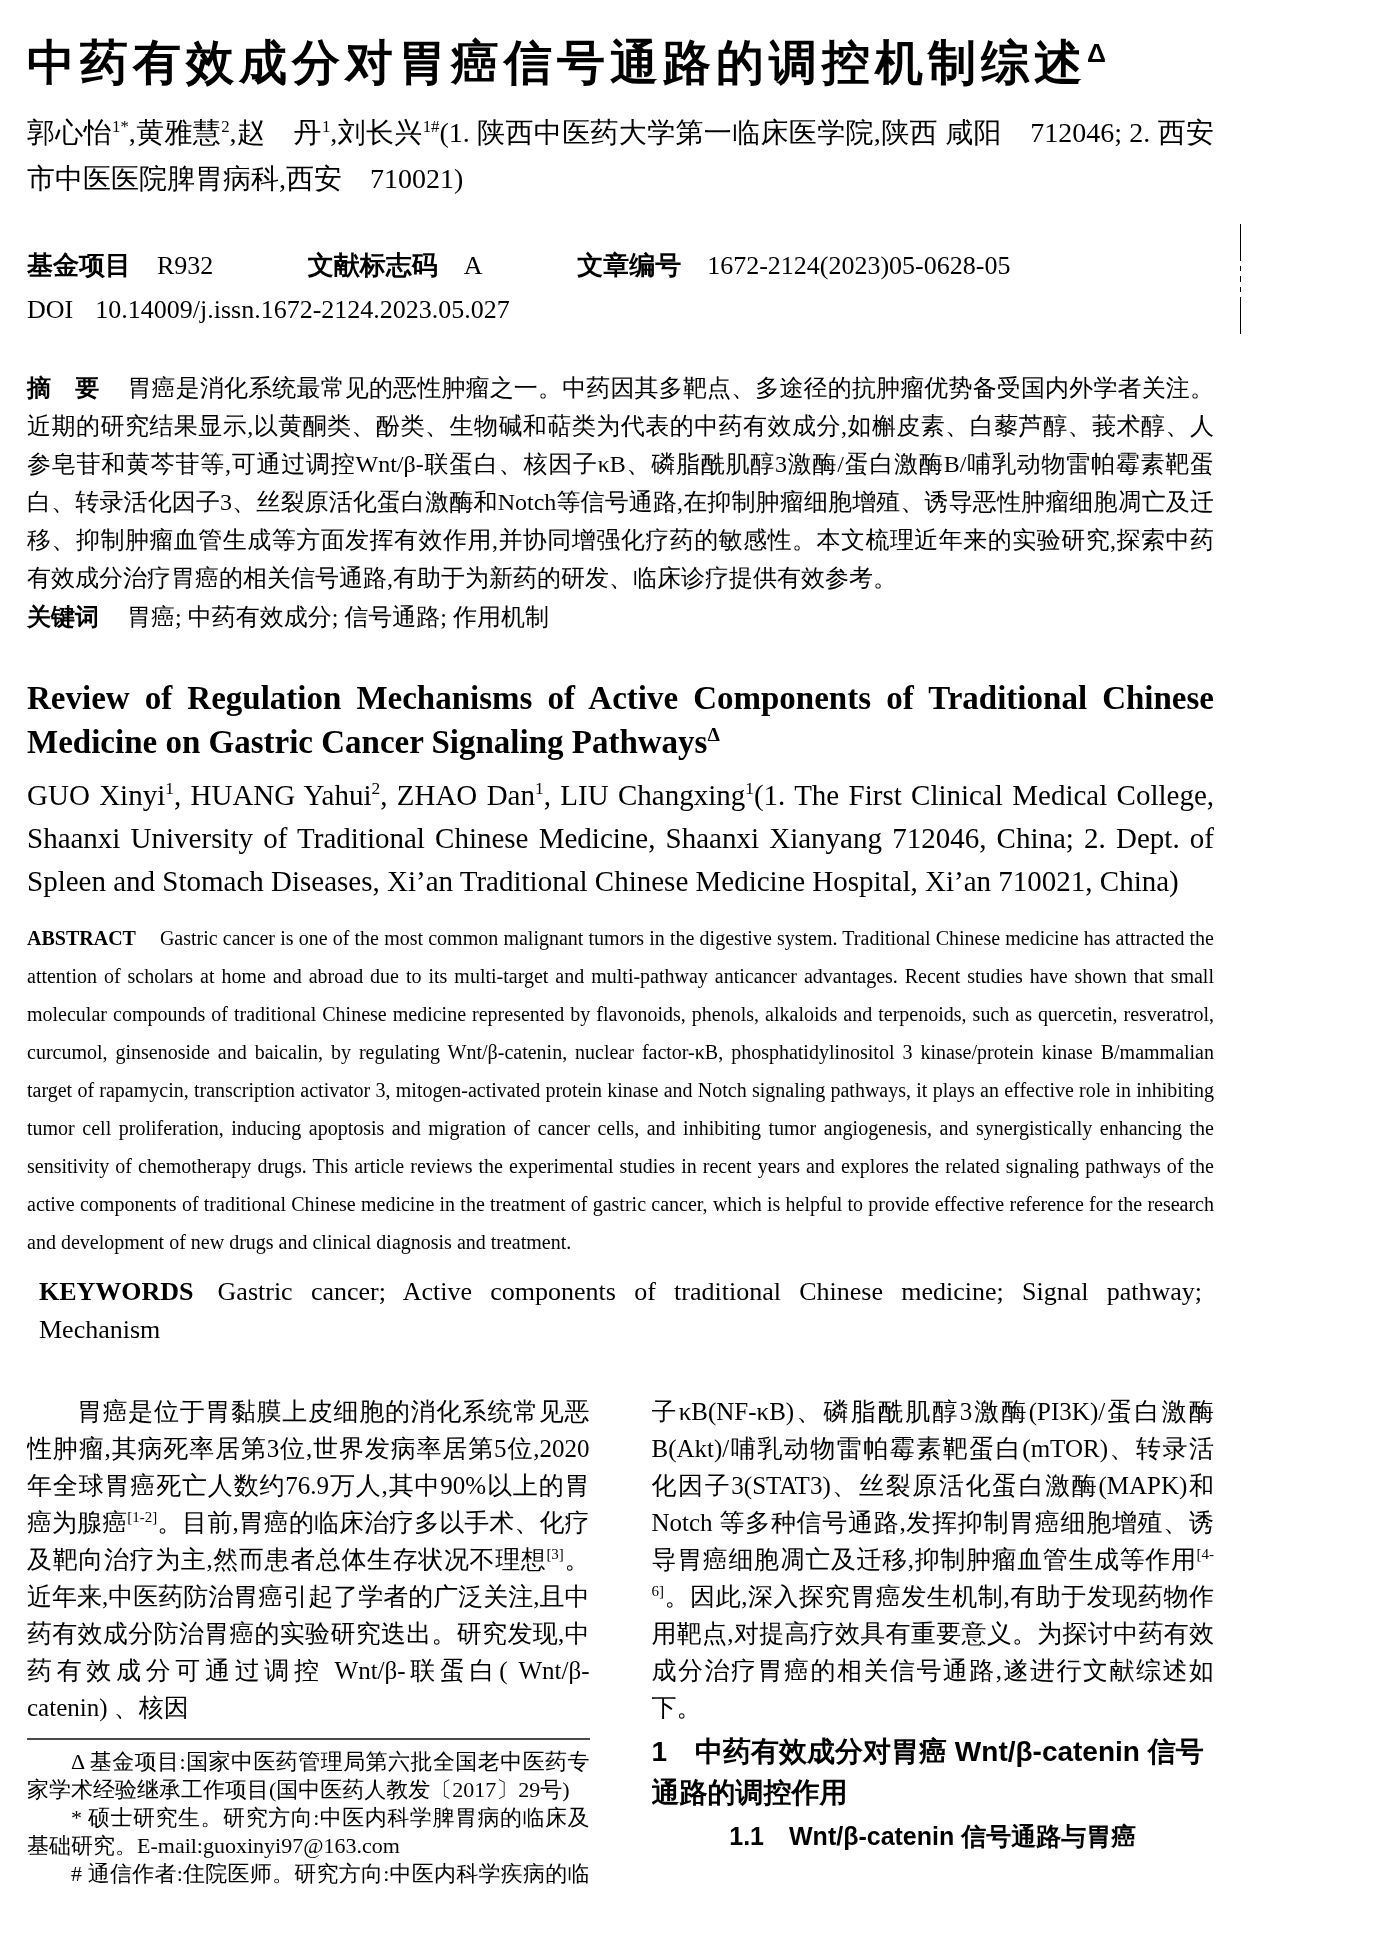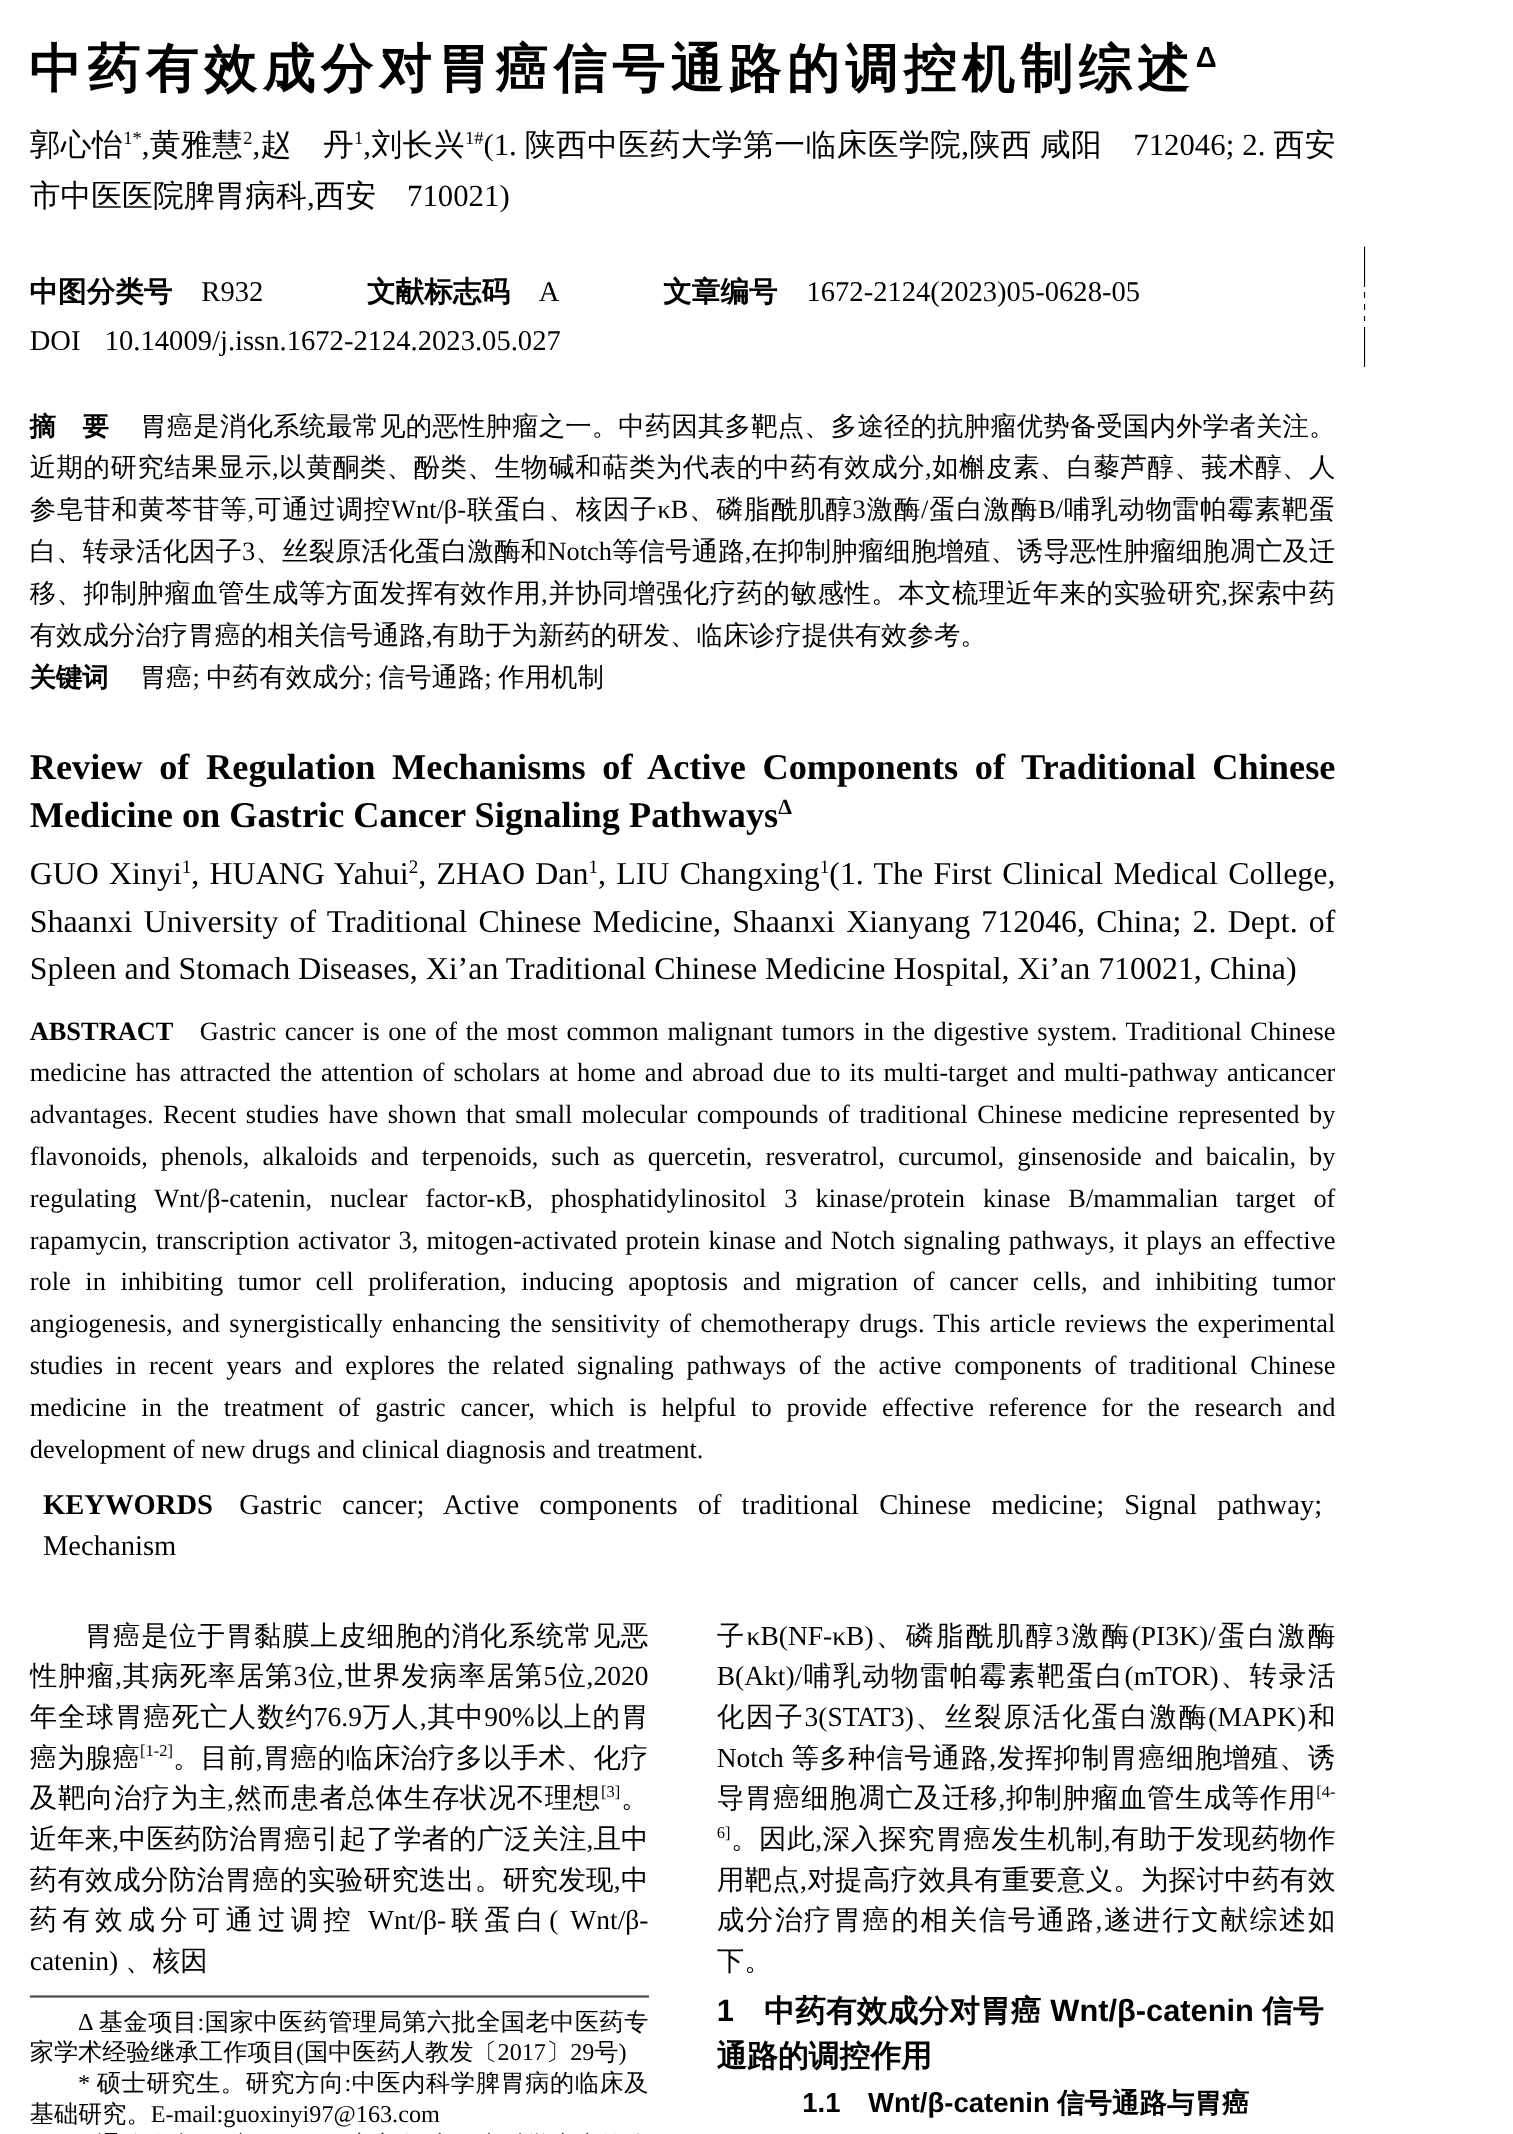--- a/index.html
+++ b/index.html
@@ -39,21 +39,21 @@
 
   
   .abstract-cn{margin:42px 0 0 0;font-size:24px;line-height:38px;text-align:justify;}
   .abstract-cn .lbl{font-family:"Liberation Sans","DejaVu Sans",sans-serif;font-weight:bold;margin-right:28px;}
   .keywords-cn{margin:1px 0 0 0;font-size:24px;line-height:38px;text-align:justify;}
   .keywords-cn .lbl{font-family:"Liberation Sans","DejaVu Sans",sans-serif;font-weight:bold;margin-right:28px;}
 
   
   .title-en{margin:40px 0 0 0;font-size:33px;line-height:44px;font-weight:bold;text-align:justify;}
   .authors-en{margin:10px 0 0 0;font-size:29px;line-height:43px;text-align:justify;}
-  .abstract-en{margin:16px 0 8px 0;font-size:24px;line-height:38px;text-align:justify;}
+  .abstract-en{margin:16px 0 8px 0;font-size:20px;line-height:38px;text-align:justify;}
   .abstract-en .lbl{font-weight:bold;margin-right:24px;}
   .keywords-en{margin:12px;font-size:26px;line-height:38px;text-align:justify;}
   .keywords-en .lbl{font-weight:bold;margin-right:24px;}
 
   
   .columns{display:flex;gap:62px;margin-top:44px;height:496px;}
   .col{flex:1;min-width:0;font-size:25px;line-height:37px;text-align:justify;overflow:hidden;}
   .col p{margin:0;}
   .indent{text-indent:2em;}
 
@@ -82,21 +82,21 @@
 </head>
 <body>
 
 <div class="page">
 
   <h1 class="title-cn"><span>中药有效成分对胃癌信号通路的调控机制综述</span><sup>Δ</sup></h1>
 
   <p class="authors-cn"><span>郭心怡</span><sup>1*</sup><span>,黄雅慧</span><sup>2</sup><span>,赵　丹</span><sup>1</sup><span>,刘长兴</span><sup>1#</sup><span>(1. 陕西中医药大学第一临床医学院,陕西 咸阳　712046; 2. 西安市中医医院脾胃病科,西安　710021)</span></p>
 
   <div class="meta-row">
-    <span class="lbl">中图分类号</span><span class="val">R932</span>
+    <span class="lbl">基金项目</span><span class="val">R932</span>
     <span class="lbl">文献标志码</span><span class="val">A</span>
     <span class="lbl">文章编号</span><span class="val">1672-2124(2023)05-0628-05</span>
   </div>
   <div class="doi-row">
     <span class="lbl">DOI</span><span>10.14009/j.issn.1672-2124.2023.05.027</span>
   </div>
 
   <div class="qr">
     <svg viewBox="0 0 21 21" shape-rendering="crispEdges" aria-hidden="true">
       <rect x="0" y="0" width="21" height="21" fill="#fff"></rect>

